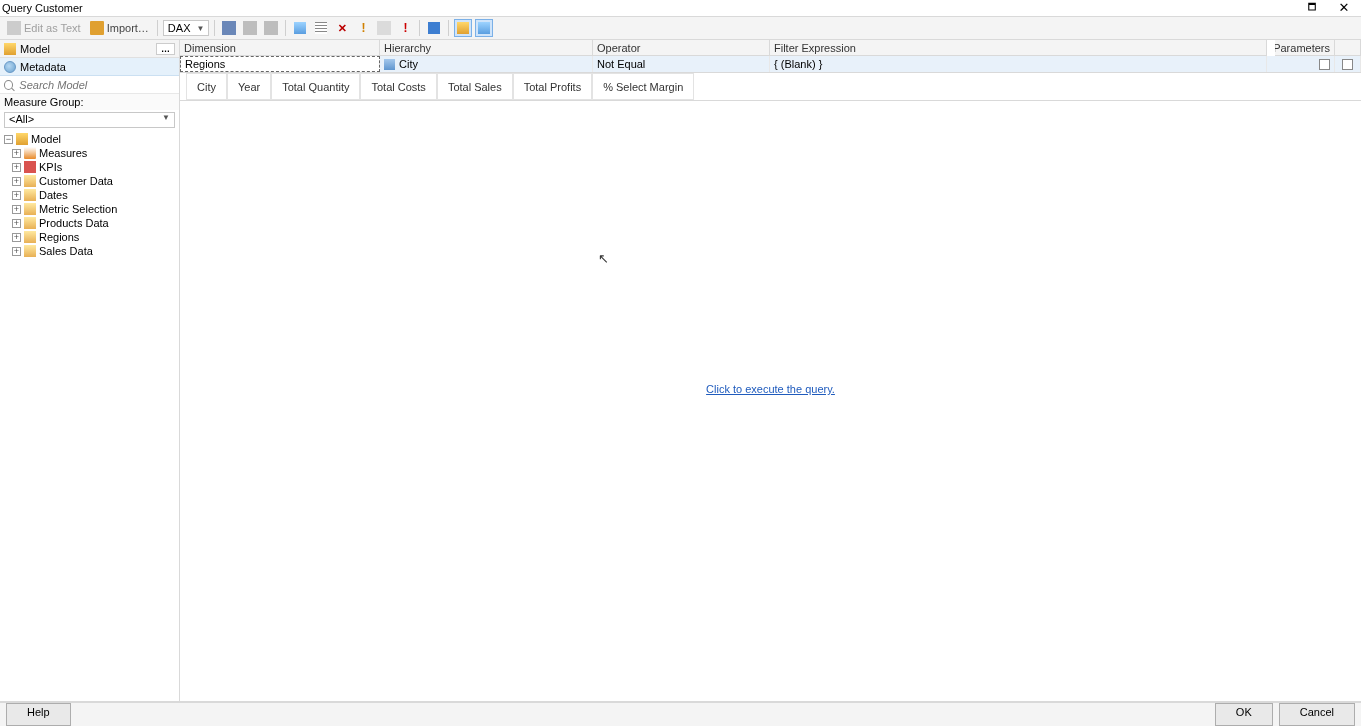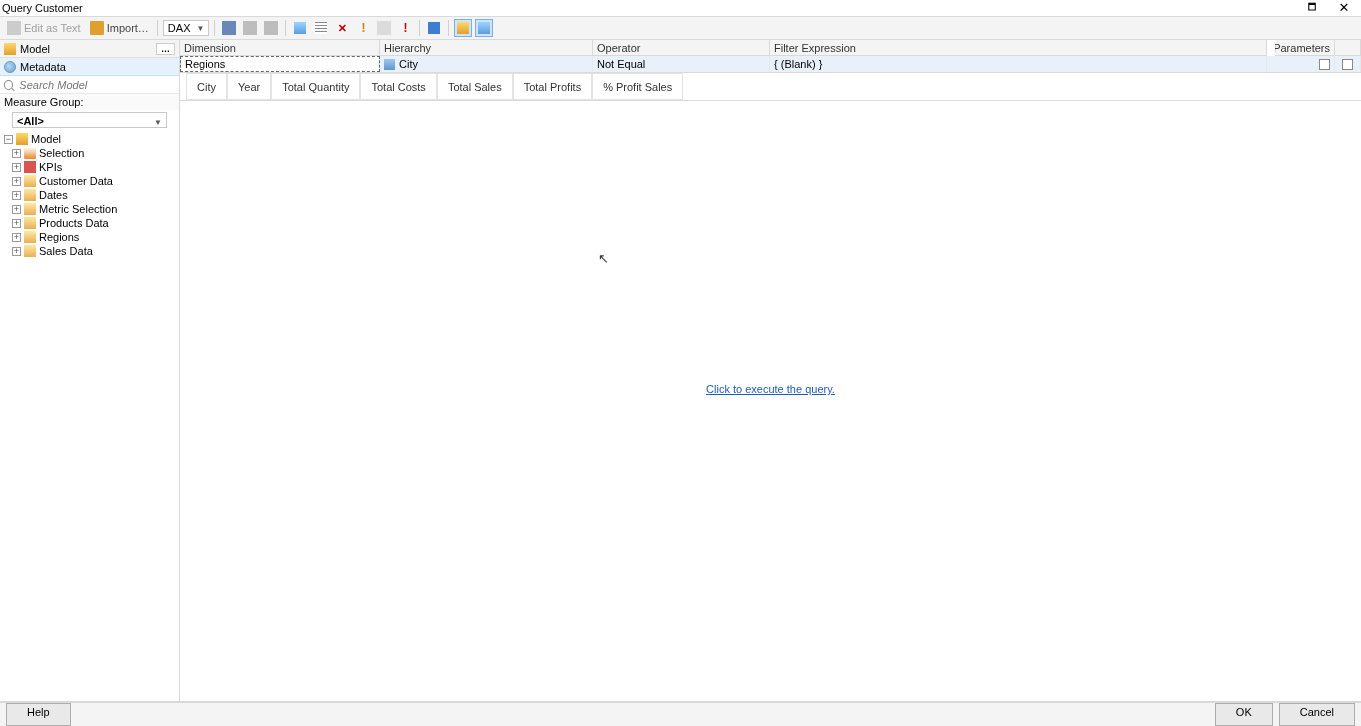--- a/index.html
+++ b/index.html
@@ -63,22 +63,22 @@
     height:18px; display:flex; align-items:center; gap:4px; padding:0 4px;
     background:#e5f1fb; border-bottom:1px solid #cbe0f2;
   }
   .globe { width:12px; height:12px; border-radius:50%; border:1px solid #6798c7; background:radial-gradient(circle at 4px 4px,#b5d7f2,#6aa2cf); display:inline-block; }
   .search-row { height:18px; display:flex; align-items:center; gap:4px; padding:0 4px; border-bottom:1px solid #e8e8e8; }
   .search-row .mag { width:10px;height:10px;border:1px solid #888;border-radius:50%; position:relative; display:inline-block;}
   .search-row .mag::after{content:"";position:absolute;width:4px;height:1px;background:#888;bottom:-1px;right:-3px;transform:rotate(45deg);}
   .search-row input { border:none; outline:none; font-size:11px; font-style:italic; color:#888; width:100%; }
   .measure-group-label { height:16px; padding:2px 4px 0 4px; background:#fafafa; }
   .dropdown-all {
-    height:16px; border:1px solid #c8c8c8; margin:2px 12px; display:flex; align-items:flex-end;
-    justify-content:space-between; padding:0 4px; background:#fff;font-weight:bold;
+    height:16px; border:1px solid #c8c8c8; margin:2px 4px; display:flex; align-items:flex-start;
+    justify-content:space-between; padding:0 4px; background:#fff;
   }
   .dropdown-all .chev { font-size:8px; color:#555; }
   .tree { flex:1; overflow:auto; padding:2px 2px; }
   .tree-node { display:flex; align-items:center; height:14px; padding:0 2px; gap:3px; }
   .tree-node.root { font-weight:normal; }
   .expander { width:9px; height:9px; border:1px solid #999; display:flex; align-items:center; justify-content:center; font-size:9px; line-height:7px; color:#555; background:#fff; }
   .node-icon { width:12px; height:12px; display:inline-block; }
   .node-icon.cube { background:linear-gradient(#ffd76a,#e0a030); }
   .node-icon.measures { background:linear-gradient(#fff,#e88a2a); border-radius:1px; }
   .node-icon.kpi { background:#d9534f; }
@@ -221,21 +221,21 @@
       <div class="tree">
         <div class="tree-node root">
           <span class="expander">−</span>
           <span class="node-icon cube"></span>
           <span>Model</span>
         </div>
         <div class="tree-children">
           <div class="tree-node">
             <span class="expander">+</span>
             <span class="node-icon measures"></span>
-            <span>Selection</span>
+            <span>Measures</span>
           </div>
           <div class="tree-node">
             <span class="expander">+</span>
             <span class="node-icon kpi"></span>
             <span>KPIs</span>
           </div>
           <div class="tree-node">
             <span class="expander">+</span>
             <span class="node-icon dim"></span>
             <span>Customer Data</span>
@@ -298,21 +298,21 @@
       </div>
 
       <div class="column-header-bar">
         <div class="spacer"></div>
         <div class="col-head">City</div>
         <div class="col-head">Year</div>
         <div class="col-head">Total Quantity</div>
         <div class="col-head">Total Costs</div>
         <div class="col-head">Total Sales</div>
         <div class="col-head">Total Profits</div>
-        <div class="col-head">% Profit Sales</div>
+        <div class="col-head">% Select Margin</div>
       </div>
 
       <div class="results">
         <span class="cursor">↖</span>
         <a class="exec-link">Click to execute the query.</a>
       </div>
 
     </div>
   </div>
 

